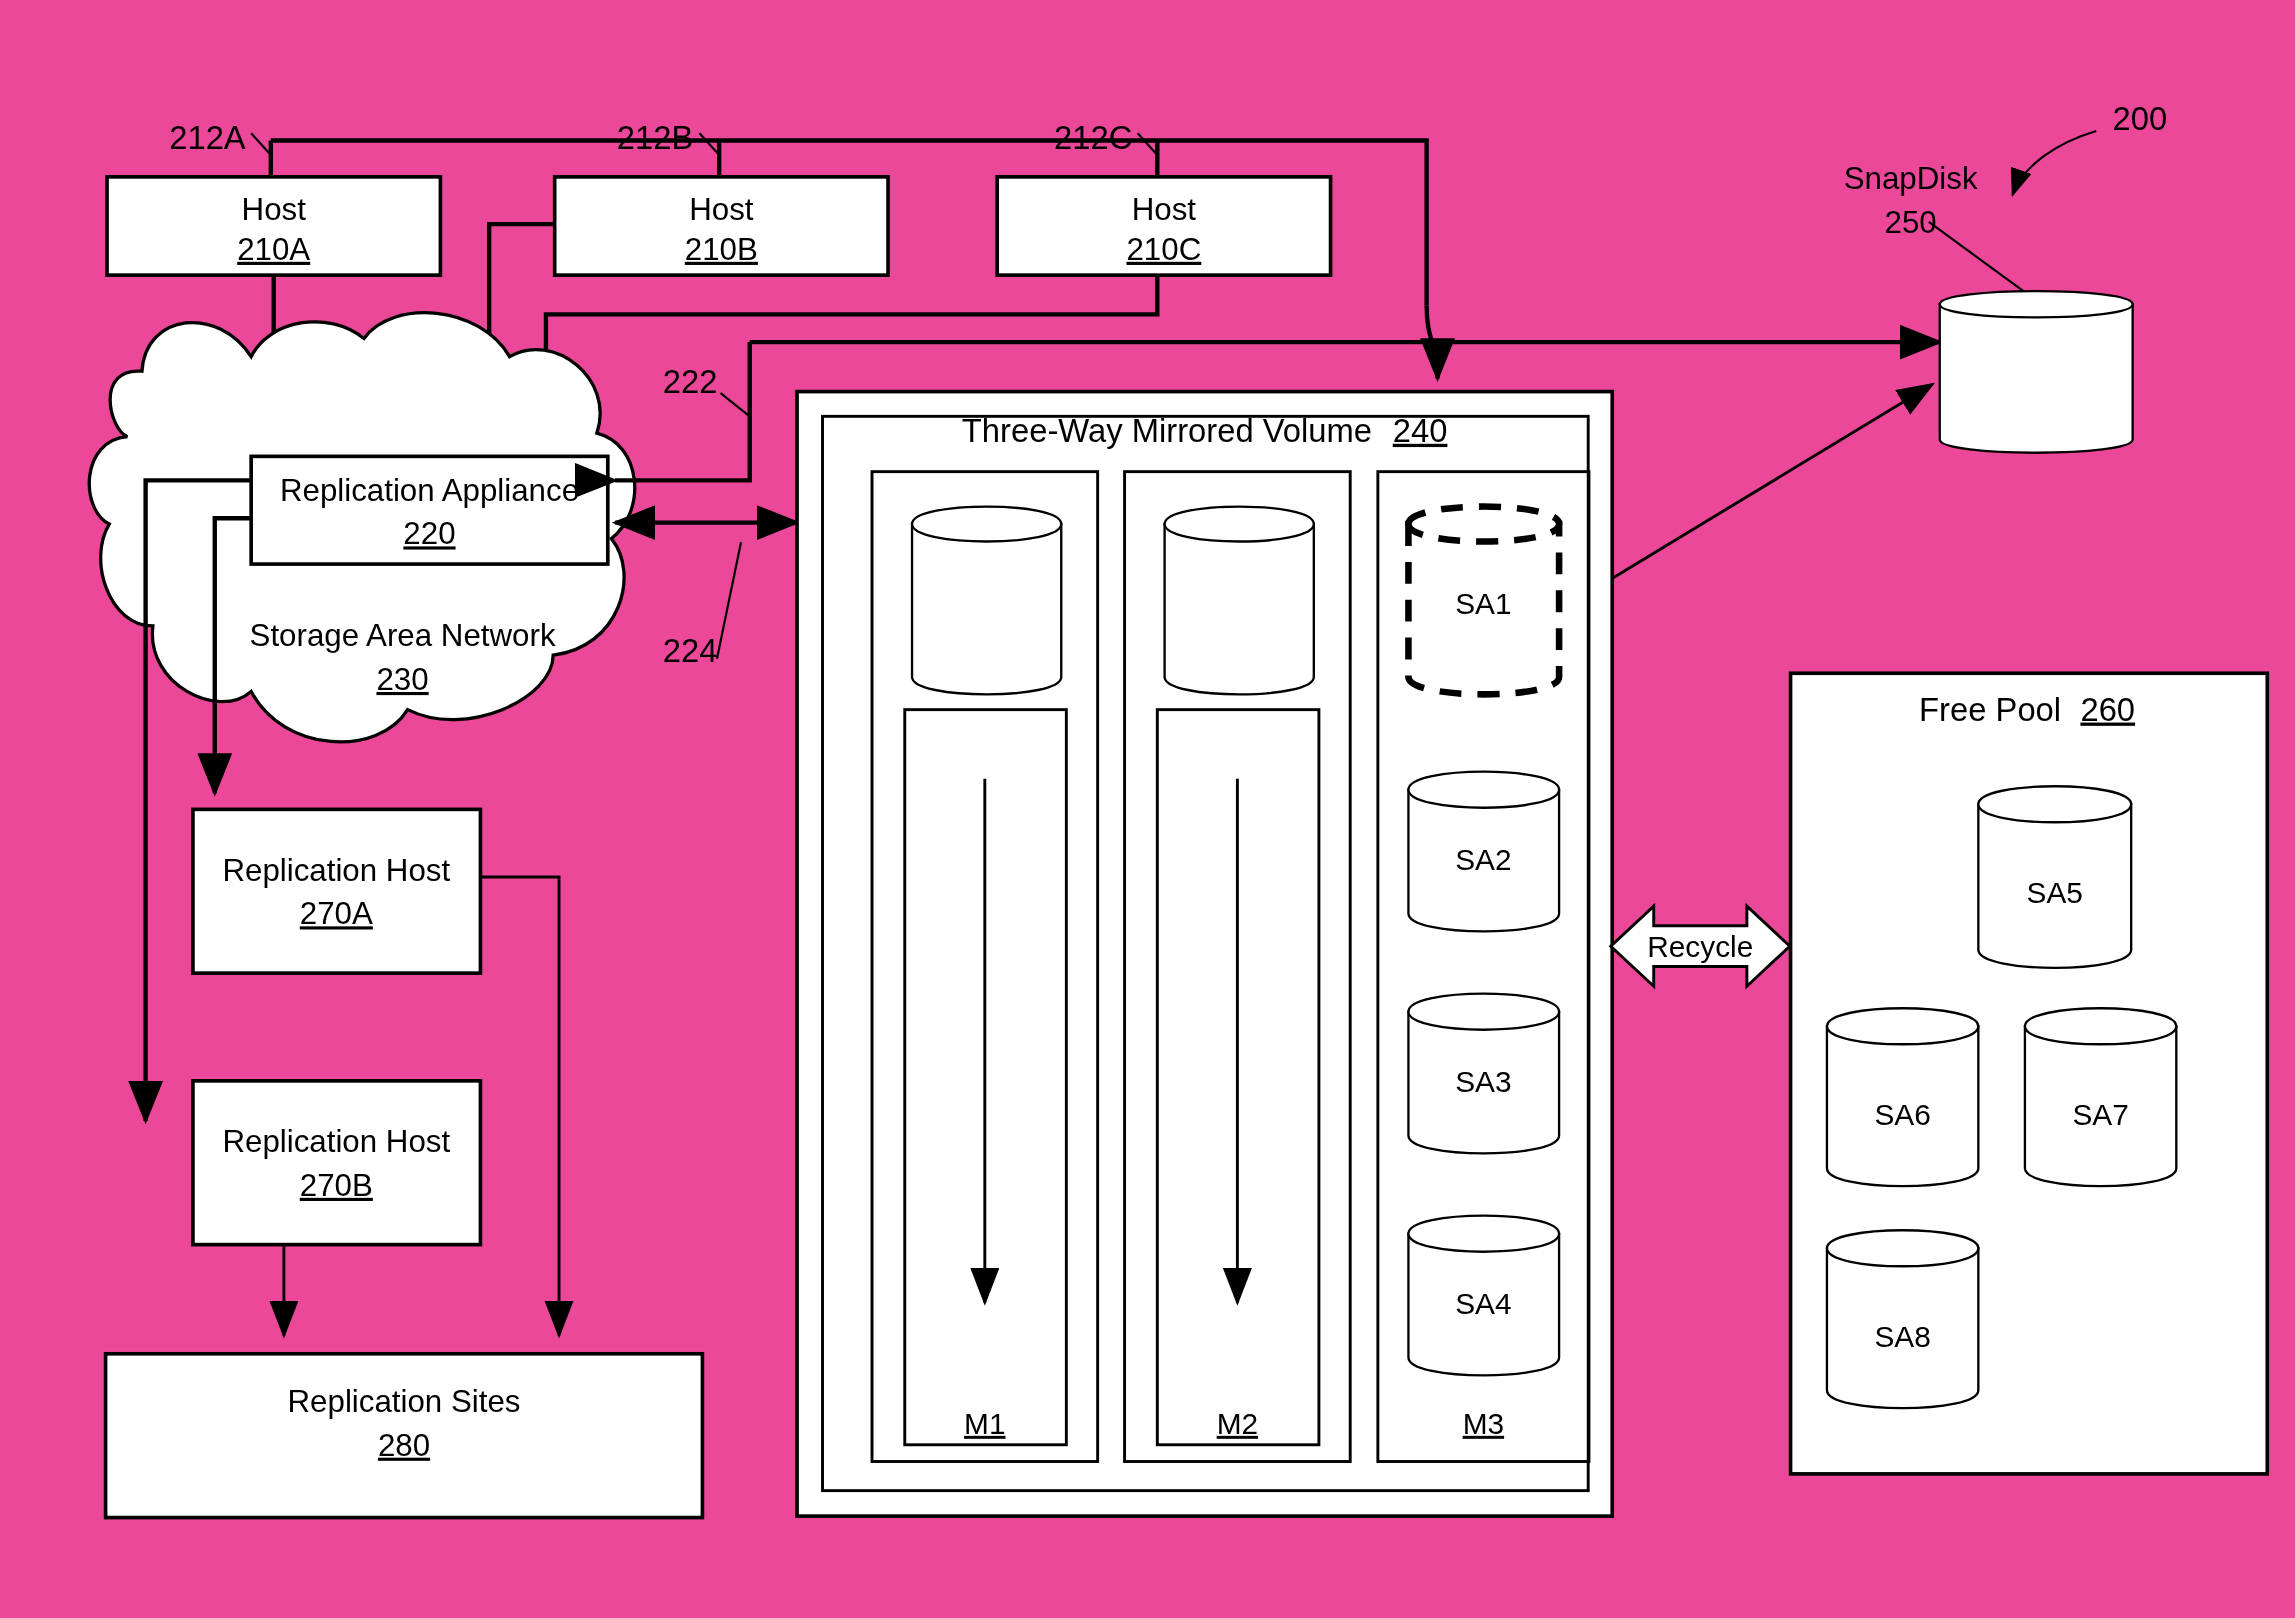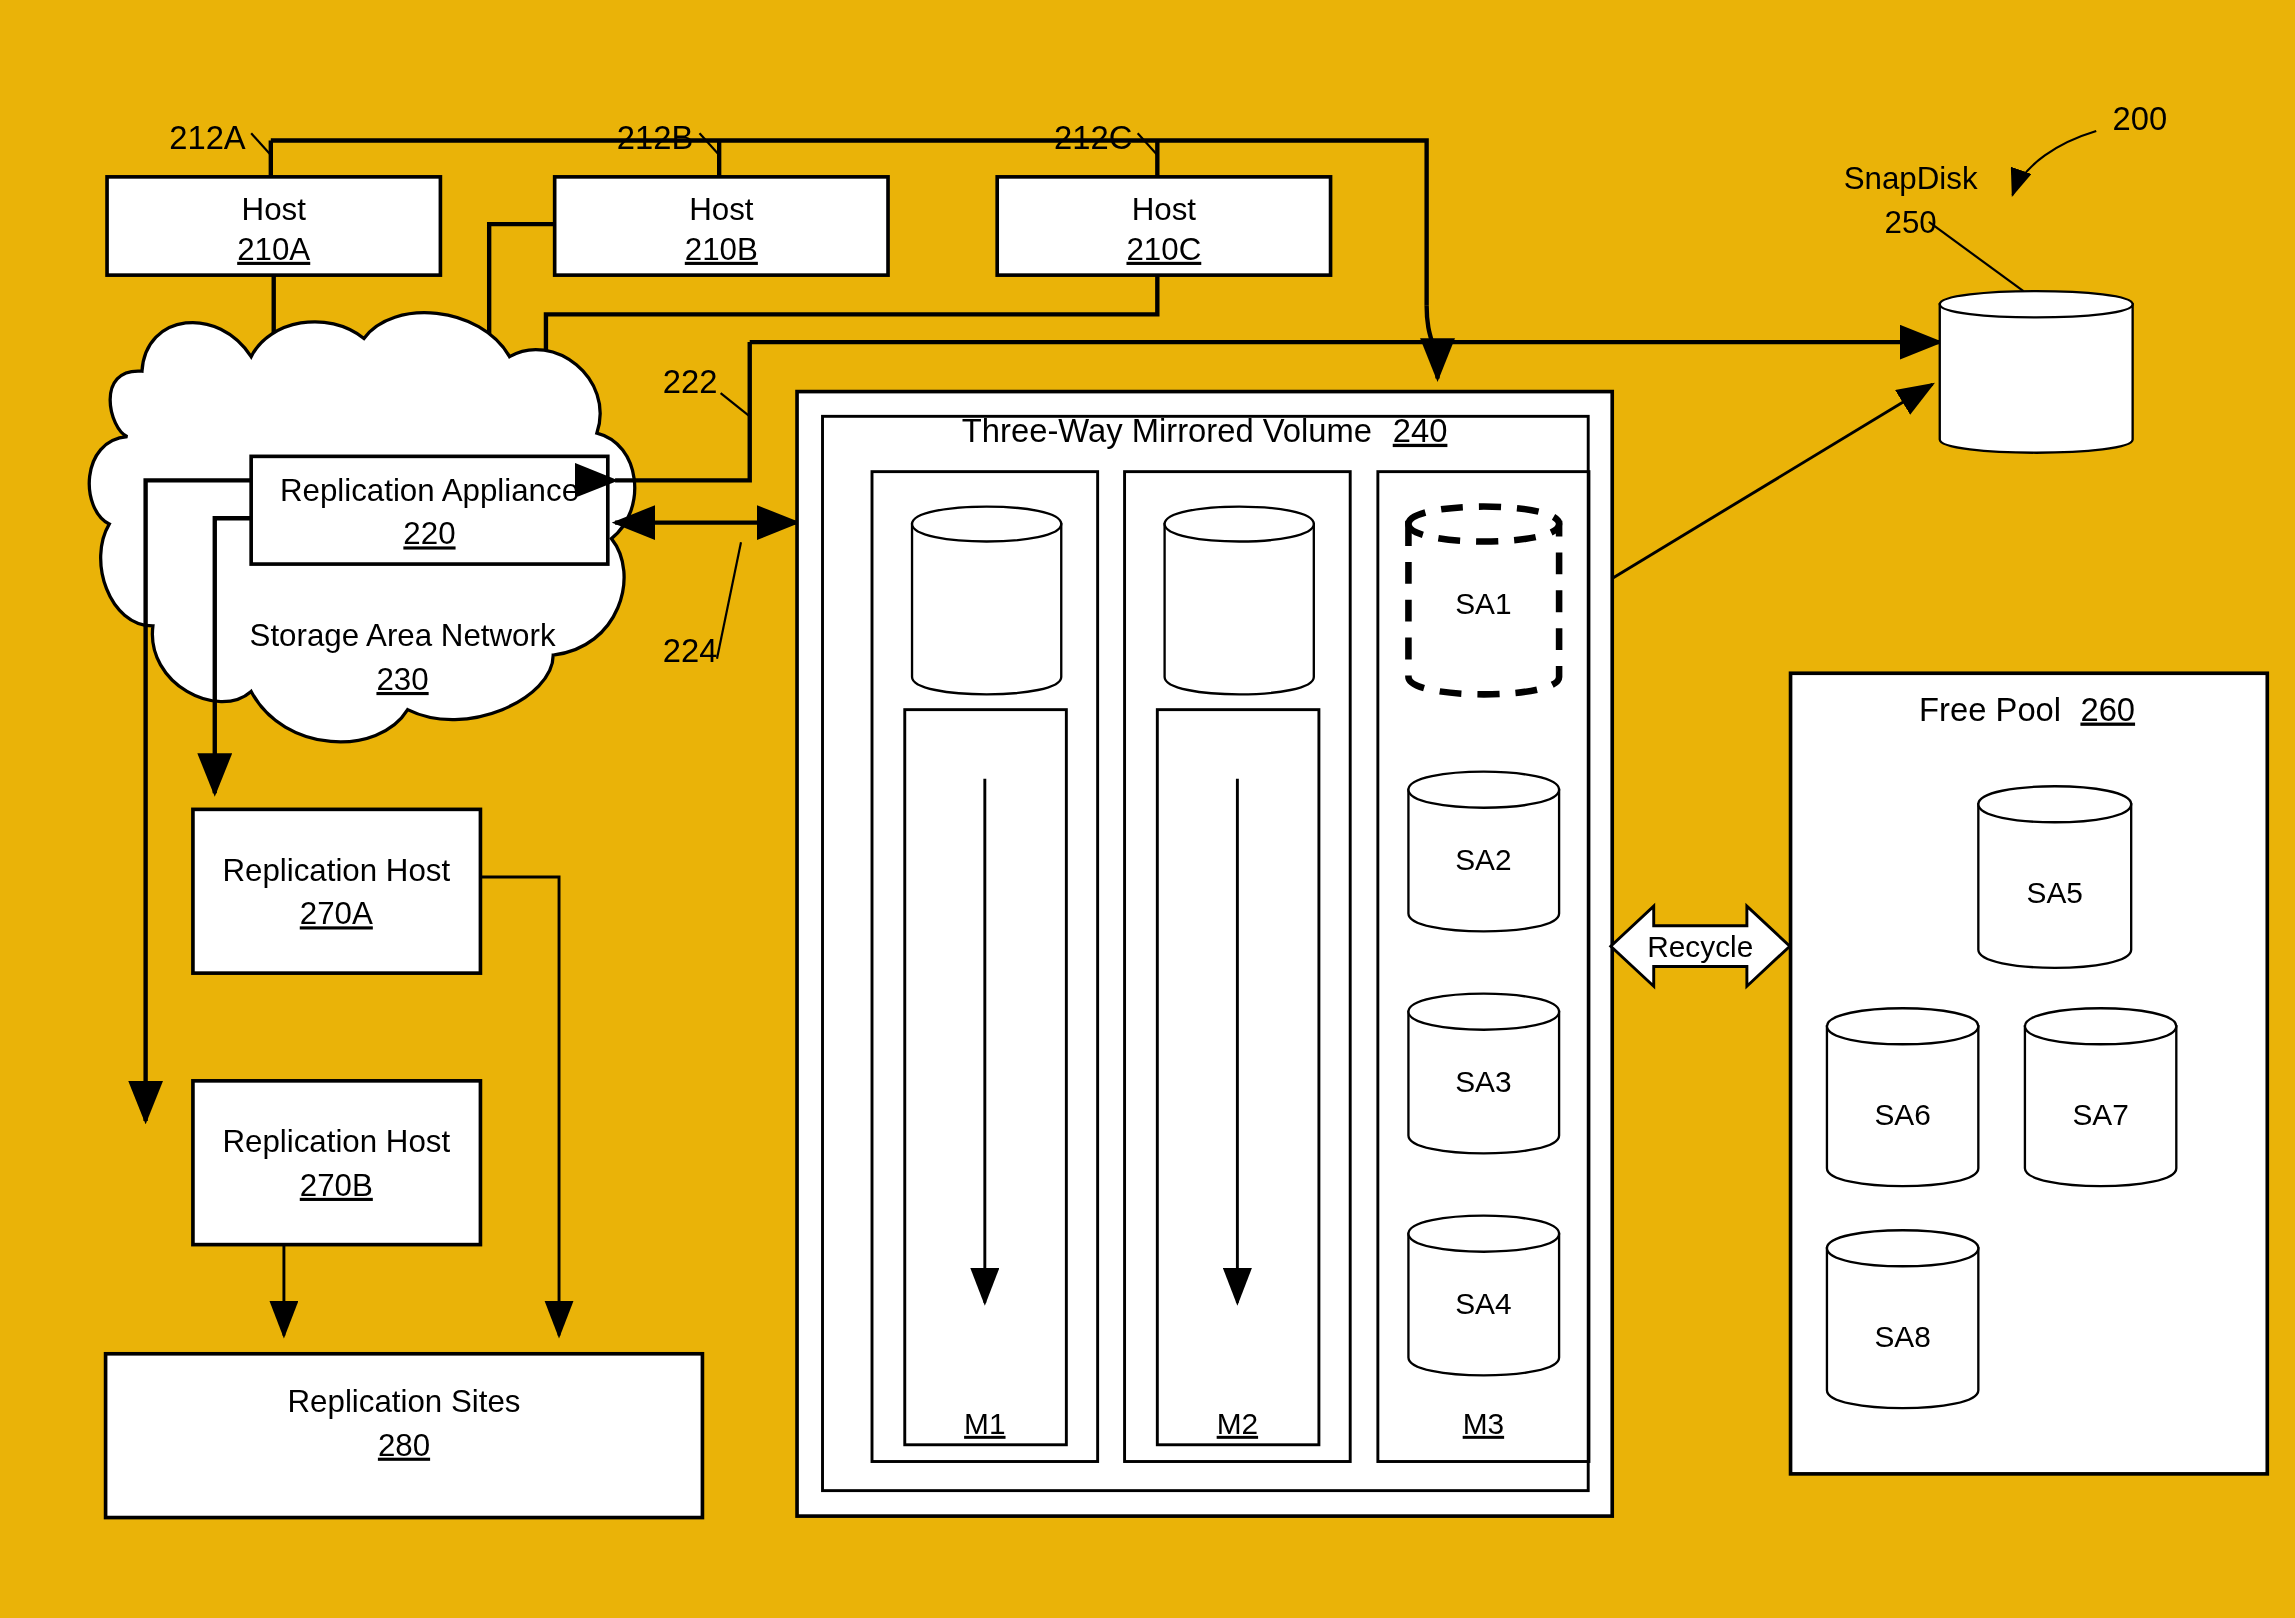--- a/index.html
+++ b/index.html
@@ -7,21 +7,21 @@
     padding: 0;
     background: #ffffff;
   }
   body {
     font-family: "Liberation Sans", sans-serif;
   }
   #stage {
     position: relative;
     width: 2295px;
     height: 1618px;
-    background: #eab308;
+    background: #ec4899;
     overflow: hidden;
   }
   svg#diagram {
     position: absolute;
     left: 0;
     top: 0;
     width: 2295px;
     height: 1618px;
   }
   .bx { fill: #ffffff; stroke: #000000; stroke-width: 5; }

